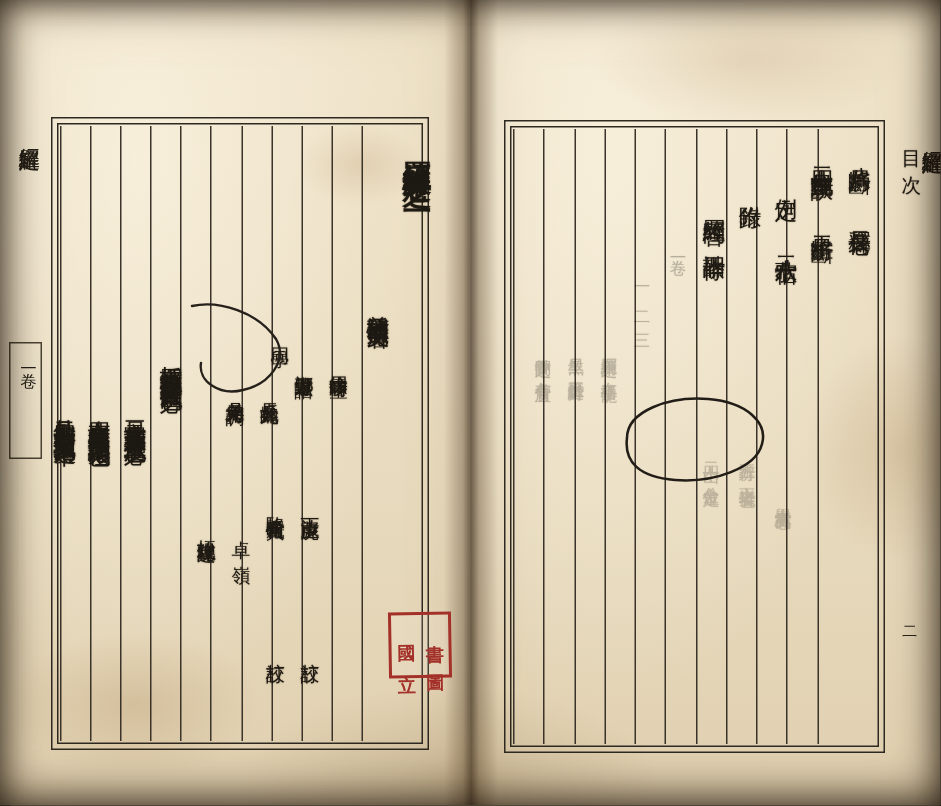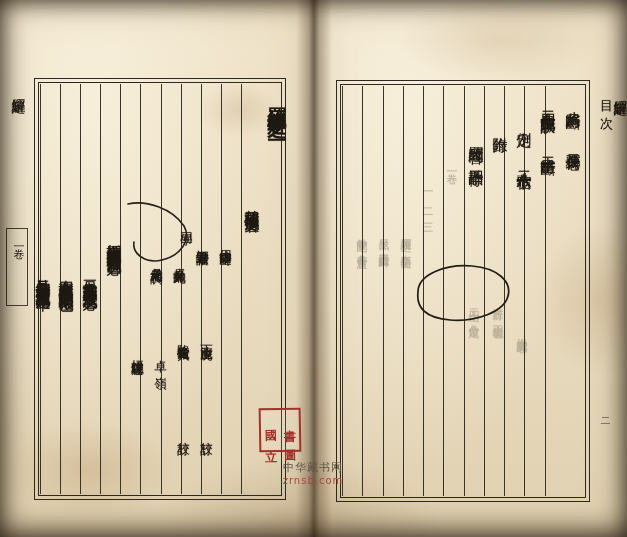--- a/index.html
+++ b/index.html
@@ -310,19 +310,15 @@
   <svg class="ink-circle" style="left:400px; top:258px;" width="120" height="70" viewBox="0 0 120 70">
     <path d="M18 34 C 18 16, 46 6, 72 8 C 98 10, 112 24, 108 38 C 104 54, 76 64, 50 62 C 26 60, 16 50, 18 34 Z" fill="none" stroke="#221d17" stroke-width="1.7" stroke-linecap="round"></path>
   </svg>
 
   <div class="vtext t-main" style="left:600px; top:90px; height:60px; font-size:13px;">目 次</div>
 
   <div class="side-label t-main" style="left:612px; top:90px; height:110px; font-size:14px;">羅經解定</div>
 
   <div class="center-strip" style="left:598px; top:410px; height:24px;">二</div>
 
-  <div class="watermark" style="left:258px; top:462px; width:110px;">
-    <div class="wm1">中华藏书网</div>
-    <div class="wm2">zrnsb.com</div>
-  </div>
 
   <div class="edge-dark"></div>
 </div>
 
 </body></html>

